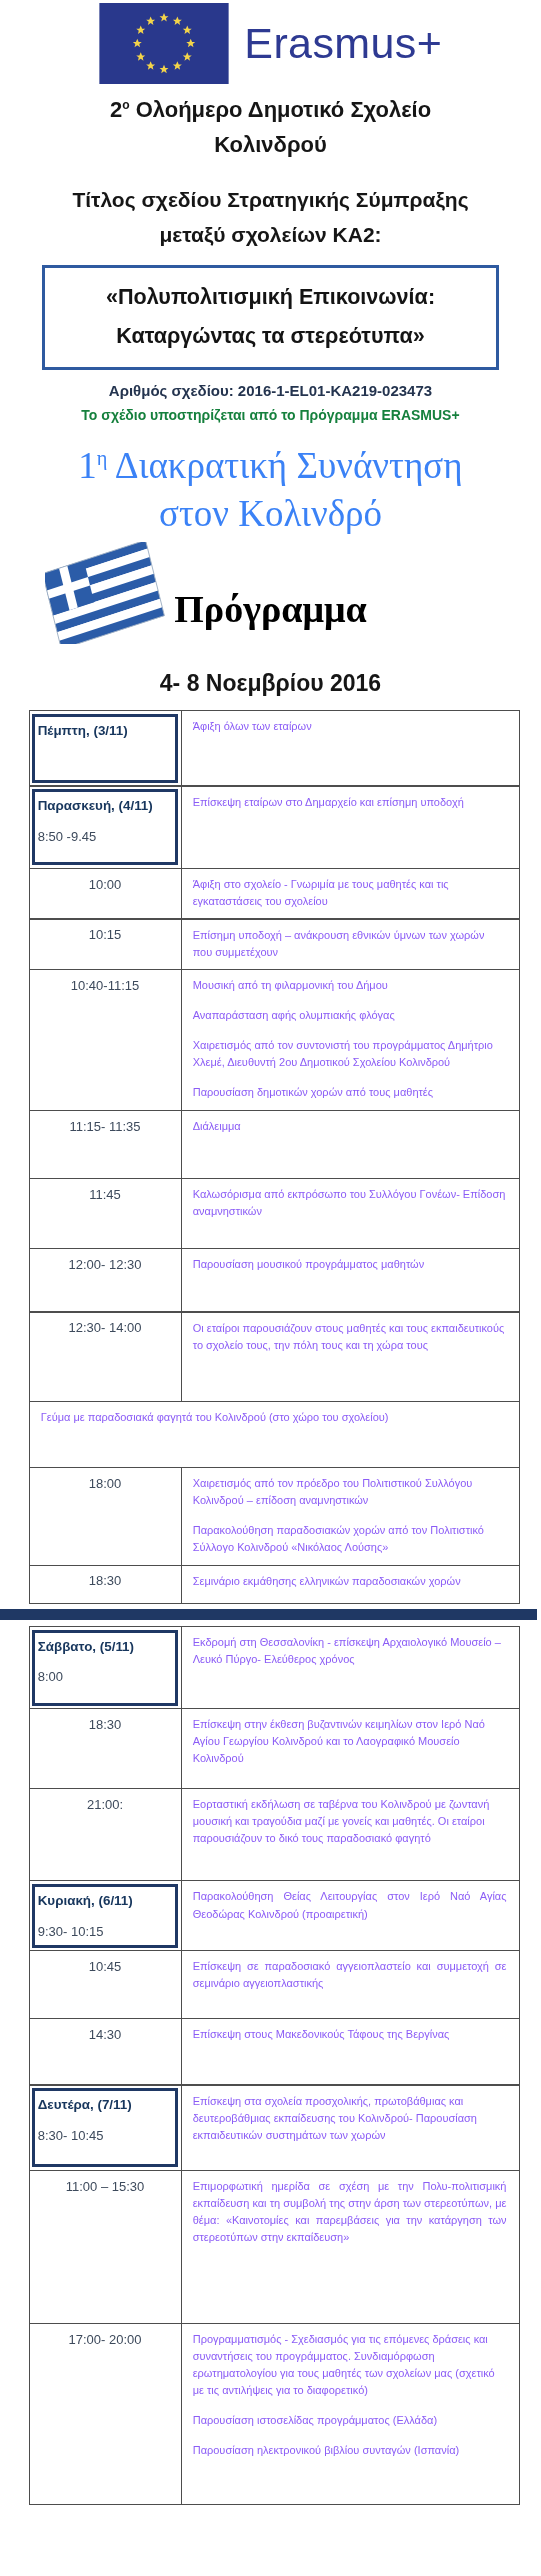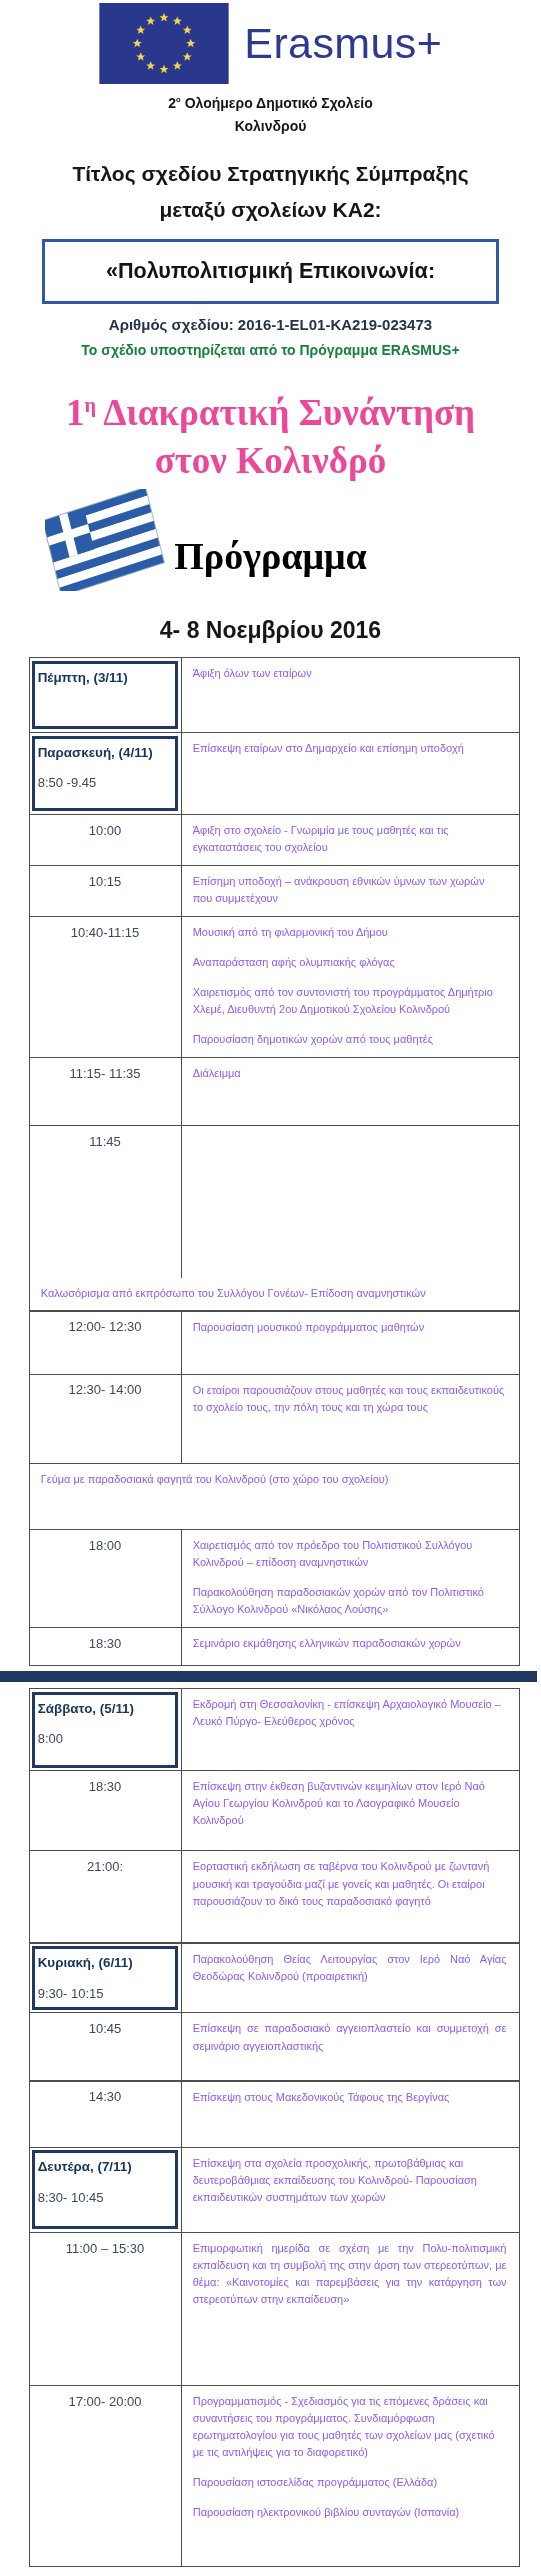--- a/index.html
+++ b/index.html
@@ -4,28 +4,28 @@
 <style>
   html,body{margin:0;padding:0;background:#fff;}
   body{width:541px;font-family:"Liberation Sans",sans-serif;color:#111;}
   .page{width:541px;min-height:2576px;background:#fff;overflow:hidden;}
   .center{text-align:center;}
   .sup{font-size:0.55em;vertical-align:super;}
 
   
   .logo-row{display:flex;align-items:center;justify-content:center;gap:15.6px;padding-top:2.6px;}
   .erasmus-word{font-size:43px;color:#2e3a92;letter-spacing:0.4px;}
-  .school-title{margin-top:8.6px;font-size:14px;font-weight:bold;line-height:1.6;color:#161616;}
+  .school-title{margin-top:8.6px;font-size:22px;font-weight:bold;line-height:1.6;color:#161616;}
   .project-caption{margin-top:19px;font-size:21px;font-weight:bold;line-height:1.7;color:#161616;}
   .title-box{width:444px;margin:12px auto 0;border:3.5px solid #2e5aa0;padding:8.6px 3.5px 10.4px;
              font-size:21.6px;font-weight:bold;line-height:1.85;color:#141414;}
   .project-number{margin-top:12px;font-size:15px;font-weight:bold;color:#24344f;}
   .support-note{margin-top:8.6px;font-size:14px;font-weight:bold;color:#15803d;}
-  .meeting-title{margin-top:31px;font-family:"Liberation Serif",serif;font-size:37px;font-weight:bold;
-                 line-height:1.3;color:#ec4899;}
+  .meeting-title{margin-top:19px;font-family:"Liberation Serif",serif;font-size:37px;font-weight:normal;
+                 line-height:1.3;color:#3b82f6;}
   .prog-section{position:relative;height:111px;margin-top:3.5px;}
   .greek-flag-wrap{position:absolute;left:45px;top:0;}
   .prog-heading{font-family:"Liberation Serif",serif;font-size:38px;font-weight:bold;color:#000;
                 text-align:center;padding-top:45px;}
   .date-range{margin-top:17.3px;font-size:23px;font-weight:bold;color:#161616;text-align:center;}
 
   
   .sched{width:491px;margin:14px 0 0 28.5px;}
   .sched-row{display:flex;border:0.9px solid #4d4d4d;margin-top:-0.9px;background:#fff;box-sizing:border-box;}
   .time-cell{flex:0 0 152px;width:152px;border-right:0.9px solid #4d4d4d;box-sizing:border-box;
@@ -73,20 +73,21 @@
     <span>Κολινδρού</span>
   </div>
 
   <div class="project-caption center">
     <span>Τίτλος σχεδίου Στρατηγικής Σύμπραξης</span><br>
     <span>μεταξύ σχολείων ΚΑ2:</span>
   </div>
 
   <div class="title-box center">
     <span>«Πολυπολιτισμική Επικοινωνία:</span><br>
+    <span>Καταργώντας τα στερεότυπα»</span>
   </div>
 
   <div class="project-number center">Αριθμός σχεδίου:  2016-1-EL01-KA219-023473</div>
   <div class="support-note center">Το σχέδιο υποστηρίζεται από το Πρόγραμμα ERASMUS+</div>
 
   <div class="meeting-title center">
     <span>1</span><span class="sup">η</span><span> Διακρατική Συνάντηση</span><br>
     <span>στον Κολινδρό</span>
   </div>
 
@@ -159,21 +160,21 @@
           <p>Χαιρετισμός από τον συντονιστή  του  προγράμματος Δημήτριο Χλεμέ, Διευθυντή 2ου Δημοτικού Σχολείου Κολινδρού</p>
           <p>Παρουσίαση δημοτικών χορών από τους μαθητές</p>
         </div>
     </div>
       <div class="sched-row" style="min-height: 69px;">
       <div class="time-cell">11:15- 11:35</div>
       <div class="desc-cell">
           <p>Διάλειμμα</p>
         </div>
     </div>
-      <div class="sched-row" style="min-height: 71px; flex-direction: column;">
+      <div class="sched-row" style="min-height: 71px;">
       <div class="time-cell">11:45</div>
       <div class="desc-cell">
           <p>Καλωσόρισμα  από εκπρόσωπο του Συλλόγου Γονέων- Επίδοση αναμνηστικών</p>
         </div>
     </div>
       <div class="sched-row" style="min-height: 64px;">
       <div class="time-cell">12:00- 12:30</div>
       <div class="desc-cell">
           <p>Παρουσίαση μουσικού προγράμματος μαθητών</p>
         </div>

